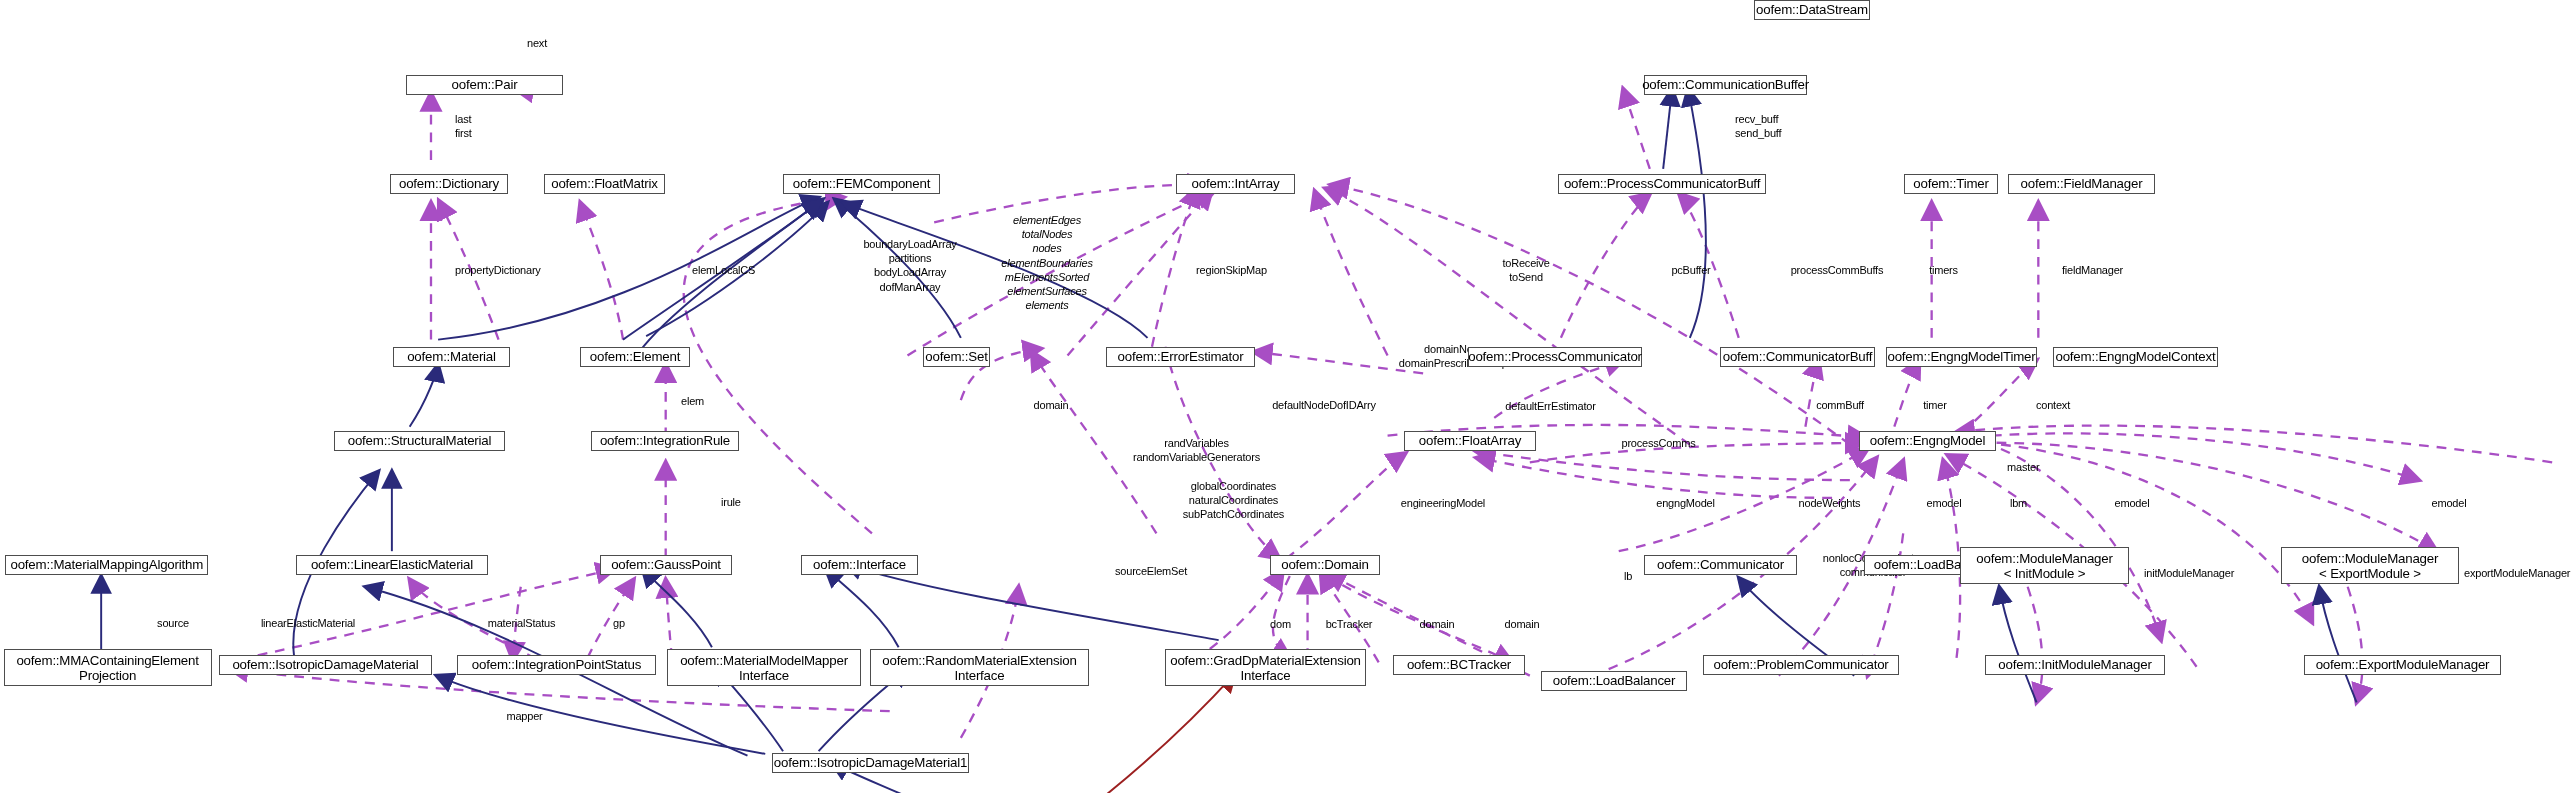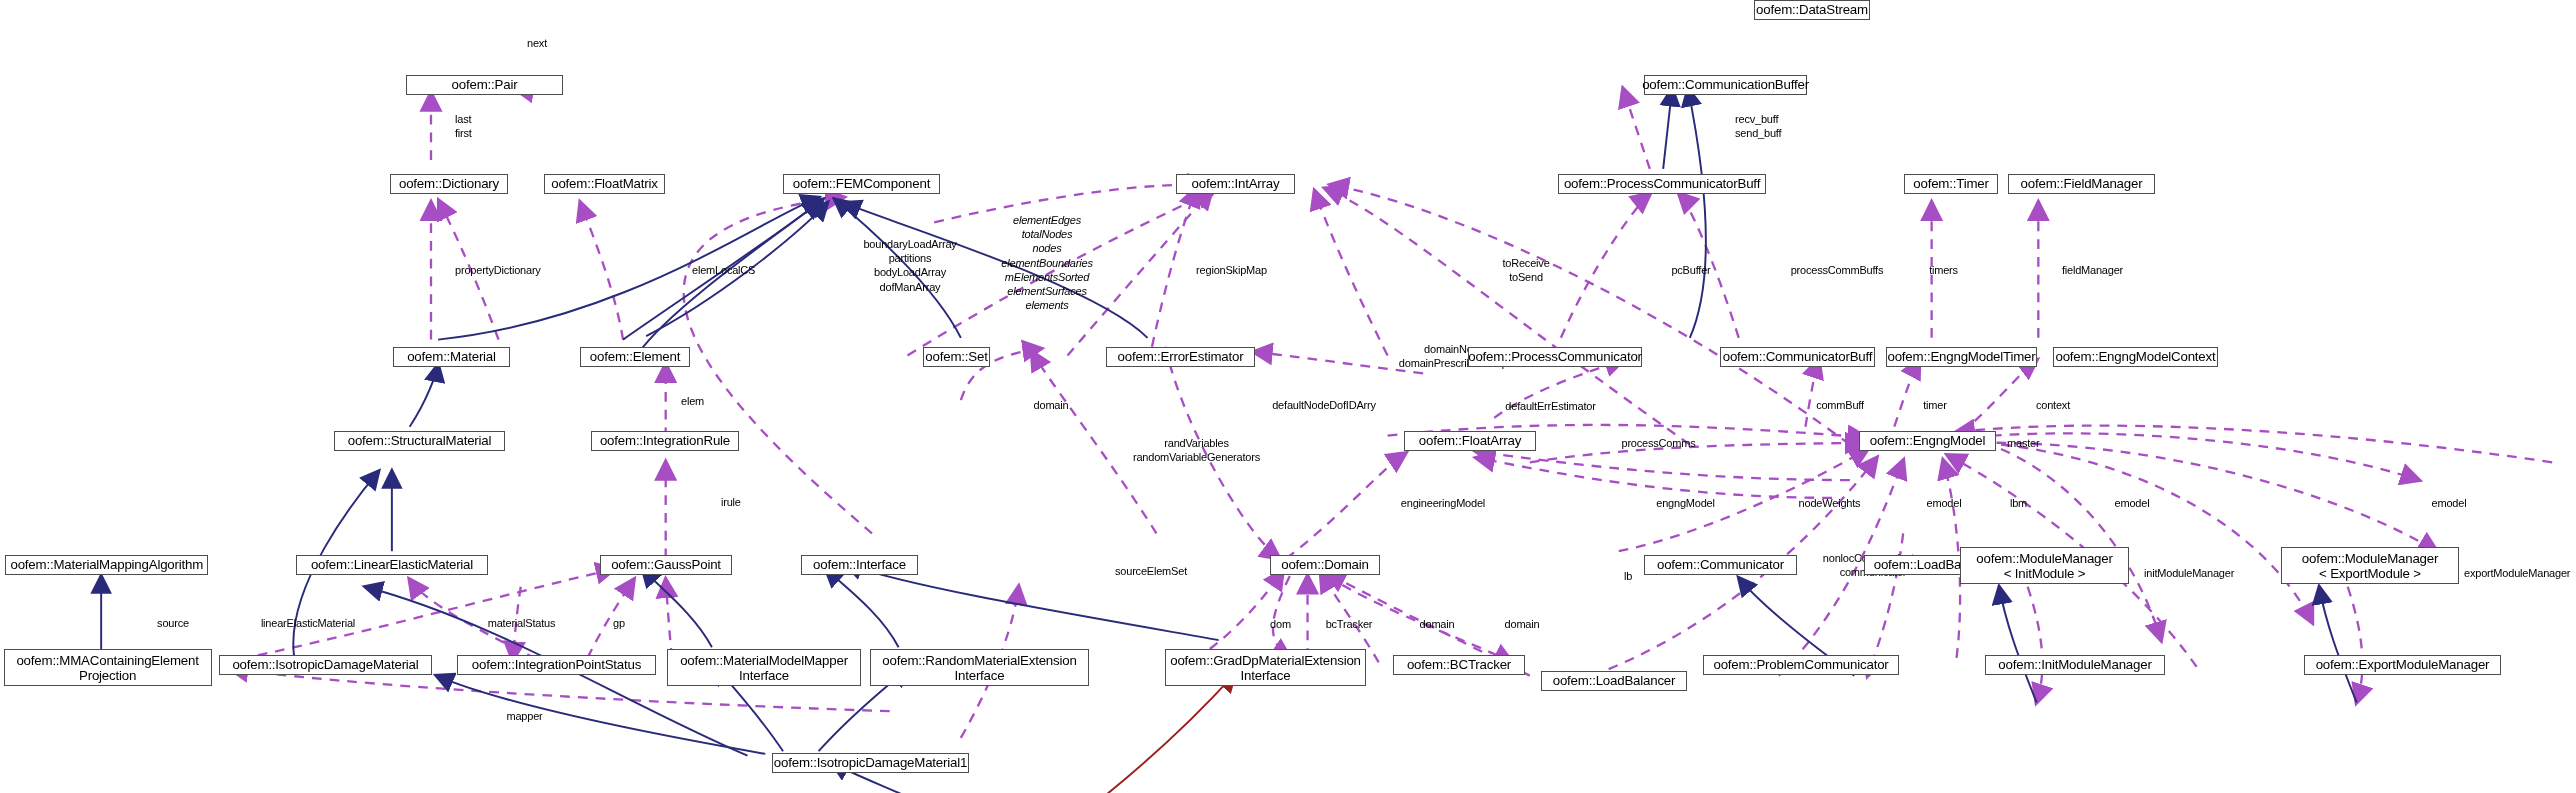--- a/index.html
+++ b/index.html
@@ -303,21 +303,24 @@
   <div class="edge-label" style="left:1235px;top:398px;width:178px;">defaultNodeDofIDArry</div>
   <div class="edge-label" style="left:1466px;top:399px;width:169px;">defaultErrEstimator</div>
   <div class="edge-label" style="left:1791px;top:398px;width:98px;">commBuff</div>
   <div class="edge-label" style="left:1904px;top:398px;width:62px;">timer</div>
   <div class="edge-label" style="left:2012px;top:398px;width:82px;">context</div>
 
   <div class="edge-label left" style="left:676px;top:495px;padding-left:45px;">irule</div>
   <div class="edge-label" style="left:1090px;top:436px;width:213px;">randVariables
 randomVariableGenerators</div>
   <div class="edge-label" style="left:1592px;top:436px;width:133px;">processComms</div>
-  <div class="edge-label left" style="left:2007px;top:436px;">master</div>
+  <div class="edge-label left" style="left:2007px;top:460px;">master</div>
+  <div class="edge-label" style="left:1131px;top:479px;width:205px;">globalCoordinates
+naturalCoordinates
+subPatchCoordinates</div>
   <div class="edge-label" style="left:1363px;top:496px;width:160px;">engineeringModel</div>
   <div class="edge-label" style="left:1619px;top:496px;width:133px;">engngModel</div>
   <div class="edge-label" style="left:1767px;top:496px;width:125px;">nodeWeights</div>
   <div class="edge-label" style="left:1902px;top:496px;width:84px;">emodel</div>
   <div class="edge-label" style="left:1992px;top:496px;width:53px;">lbm</div>
   <div class="edge-label" style="left:2090px;top:496px;width:84px;">emodel</div>
   <div class="edge-label" style="left:2407px;top:496px;width:84px;">emodel</div>
 
   <div class="edge-label" style="left:1080px;top:564px;width:142px;">sourceElemSet</div>
   <div class="edge-label" style="left:455px;top:616px;width:133px;">materialStatus</div>

